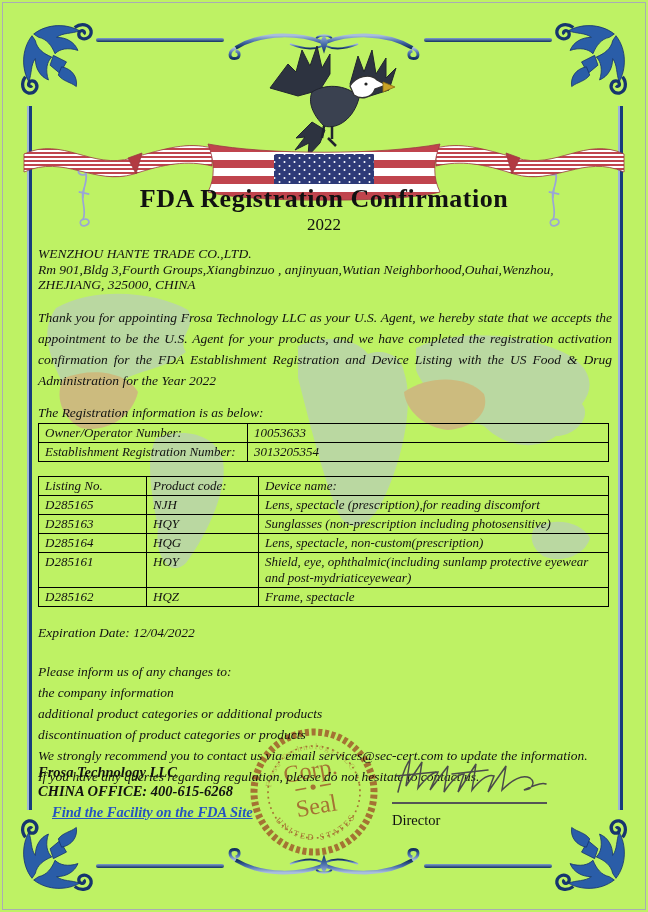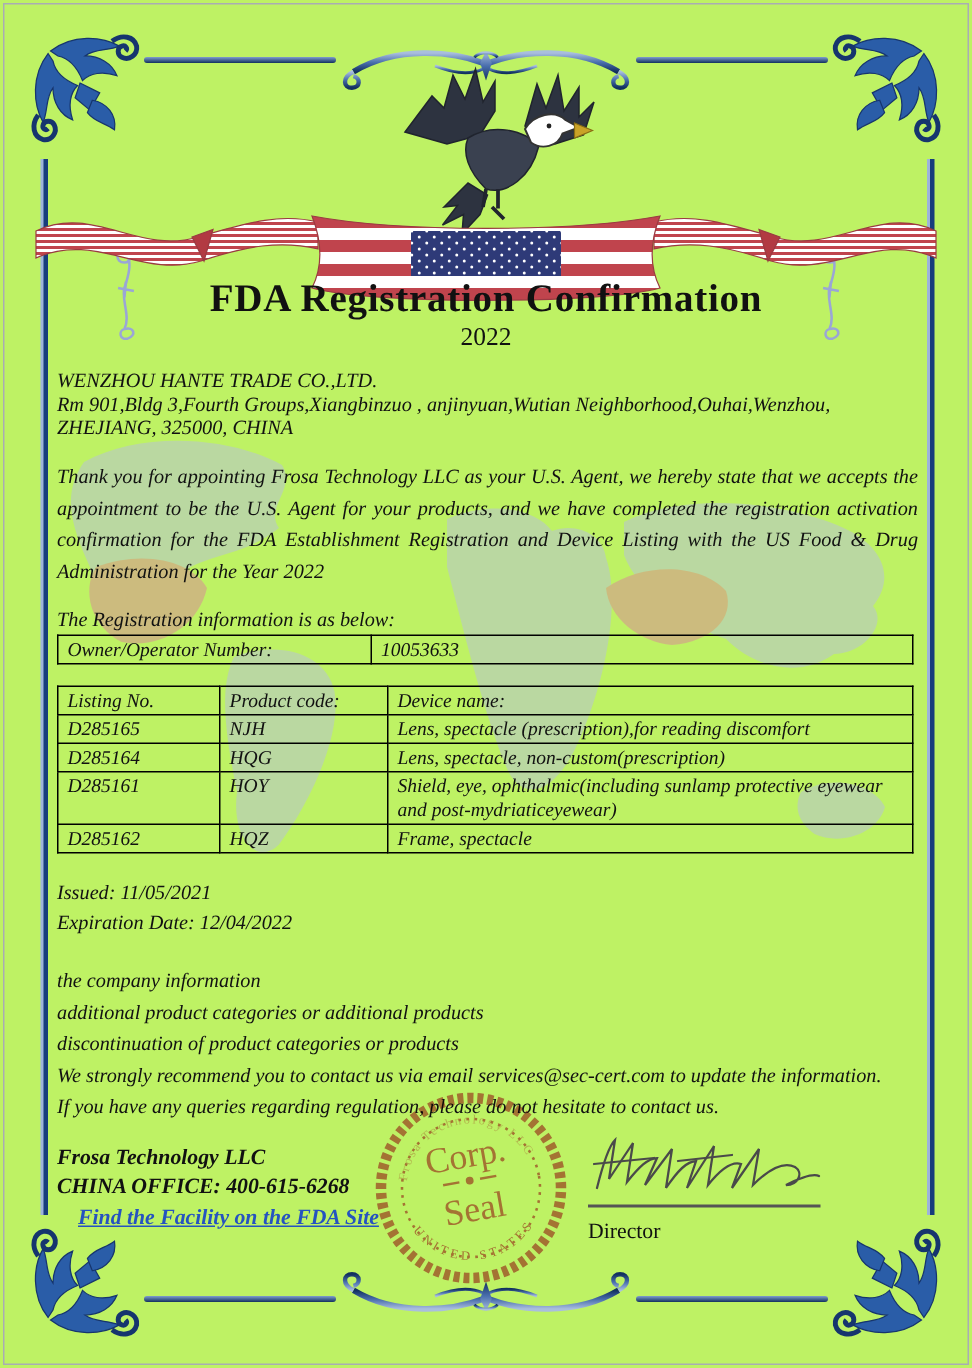--- a/index.html
+++ b/index.html
@@ -191,59 +191,68 @@
     <p class="para">Thank you for appointing Frosa Technology LLC as your U.S. Agent, we hereby state that we accepts the appointment to be the U.S. Agent for your products, and we have completed the registration activation confirmation for the FDA Establishment Registration and Device Listing with the US Food &amp; Drug Administration for the Year 2022</p>
 
     <p class="intro">The Registration information is as below:</p>
 
     <table class="reg-table">
       <tbody>
         <tr>
           <td class="c1">Owner/Operator Number:</td>
           <td>10053633</td>
         </tr>
+        <tr>
+          <td class="c1">Establishment Registration Number:</td>
+          <td>3013205354</td>
+        </tr>
       </tbody>
     </table>
 
     <table class="listing-table">
       <tbody>
         <tr>
           <th class="c1">Listing No.</th>
           <th class="c2">Product code:</th>
           <th>Device name:</th>
         </tr>
         <tr>
           <td>D285165</td>
           <td>NJH</td>
           <td>Lens, spectacle (prescription),for reading discomfort</td>
         </tr>
         <tr>
+          <td>D285163</td>
+          <td>HQY</td>
+          <td>Sunglasses (non-prescription including photosensitive)</td>
+        </tr>
+        <tr>
           <td>D285164</td>
           <td>HQG</td>
           <td>Lens, spectacle, non-custom(prescription)</td>
         </tr>
         <tr>
           <td>D285161</td>
           <td>HOY</td>
           <td style="max-width:360px">Shield, eye, ophthalmic(including sunlamp protective eyewear and post-mydriaticeyewear)</td>
         </tr>
         <tr>
           <td>D285162</td>
           <td>HQZ</td>
           <td>Frame, spectacle</td>
         </tr>
       </tbody>
     </table>
 
     <div class="dates">
-      <div>Issued: 11/05/2021</div>
       <div>Expiration Date: 12/04/2022</div>
     </div>
 
     <div class="notes">
+      <div>Please inform us of any changes to:</div>
       <div>the company information</div>
       <div>additional product categories or additional products</div>
       <div>discontinuation of product categories or products</div>
       <div>We strongly recommend you to contact us via email services@sec-cert.com to update the information.</div>
       <div>If you have any queries regarding regulation, please do not hesitate to contact us.</div>
     </div>
   </div>
 
   <div class="footer">
     <div>Frosa Technology LLC</div>

